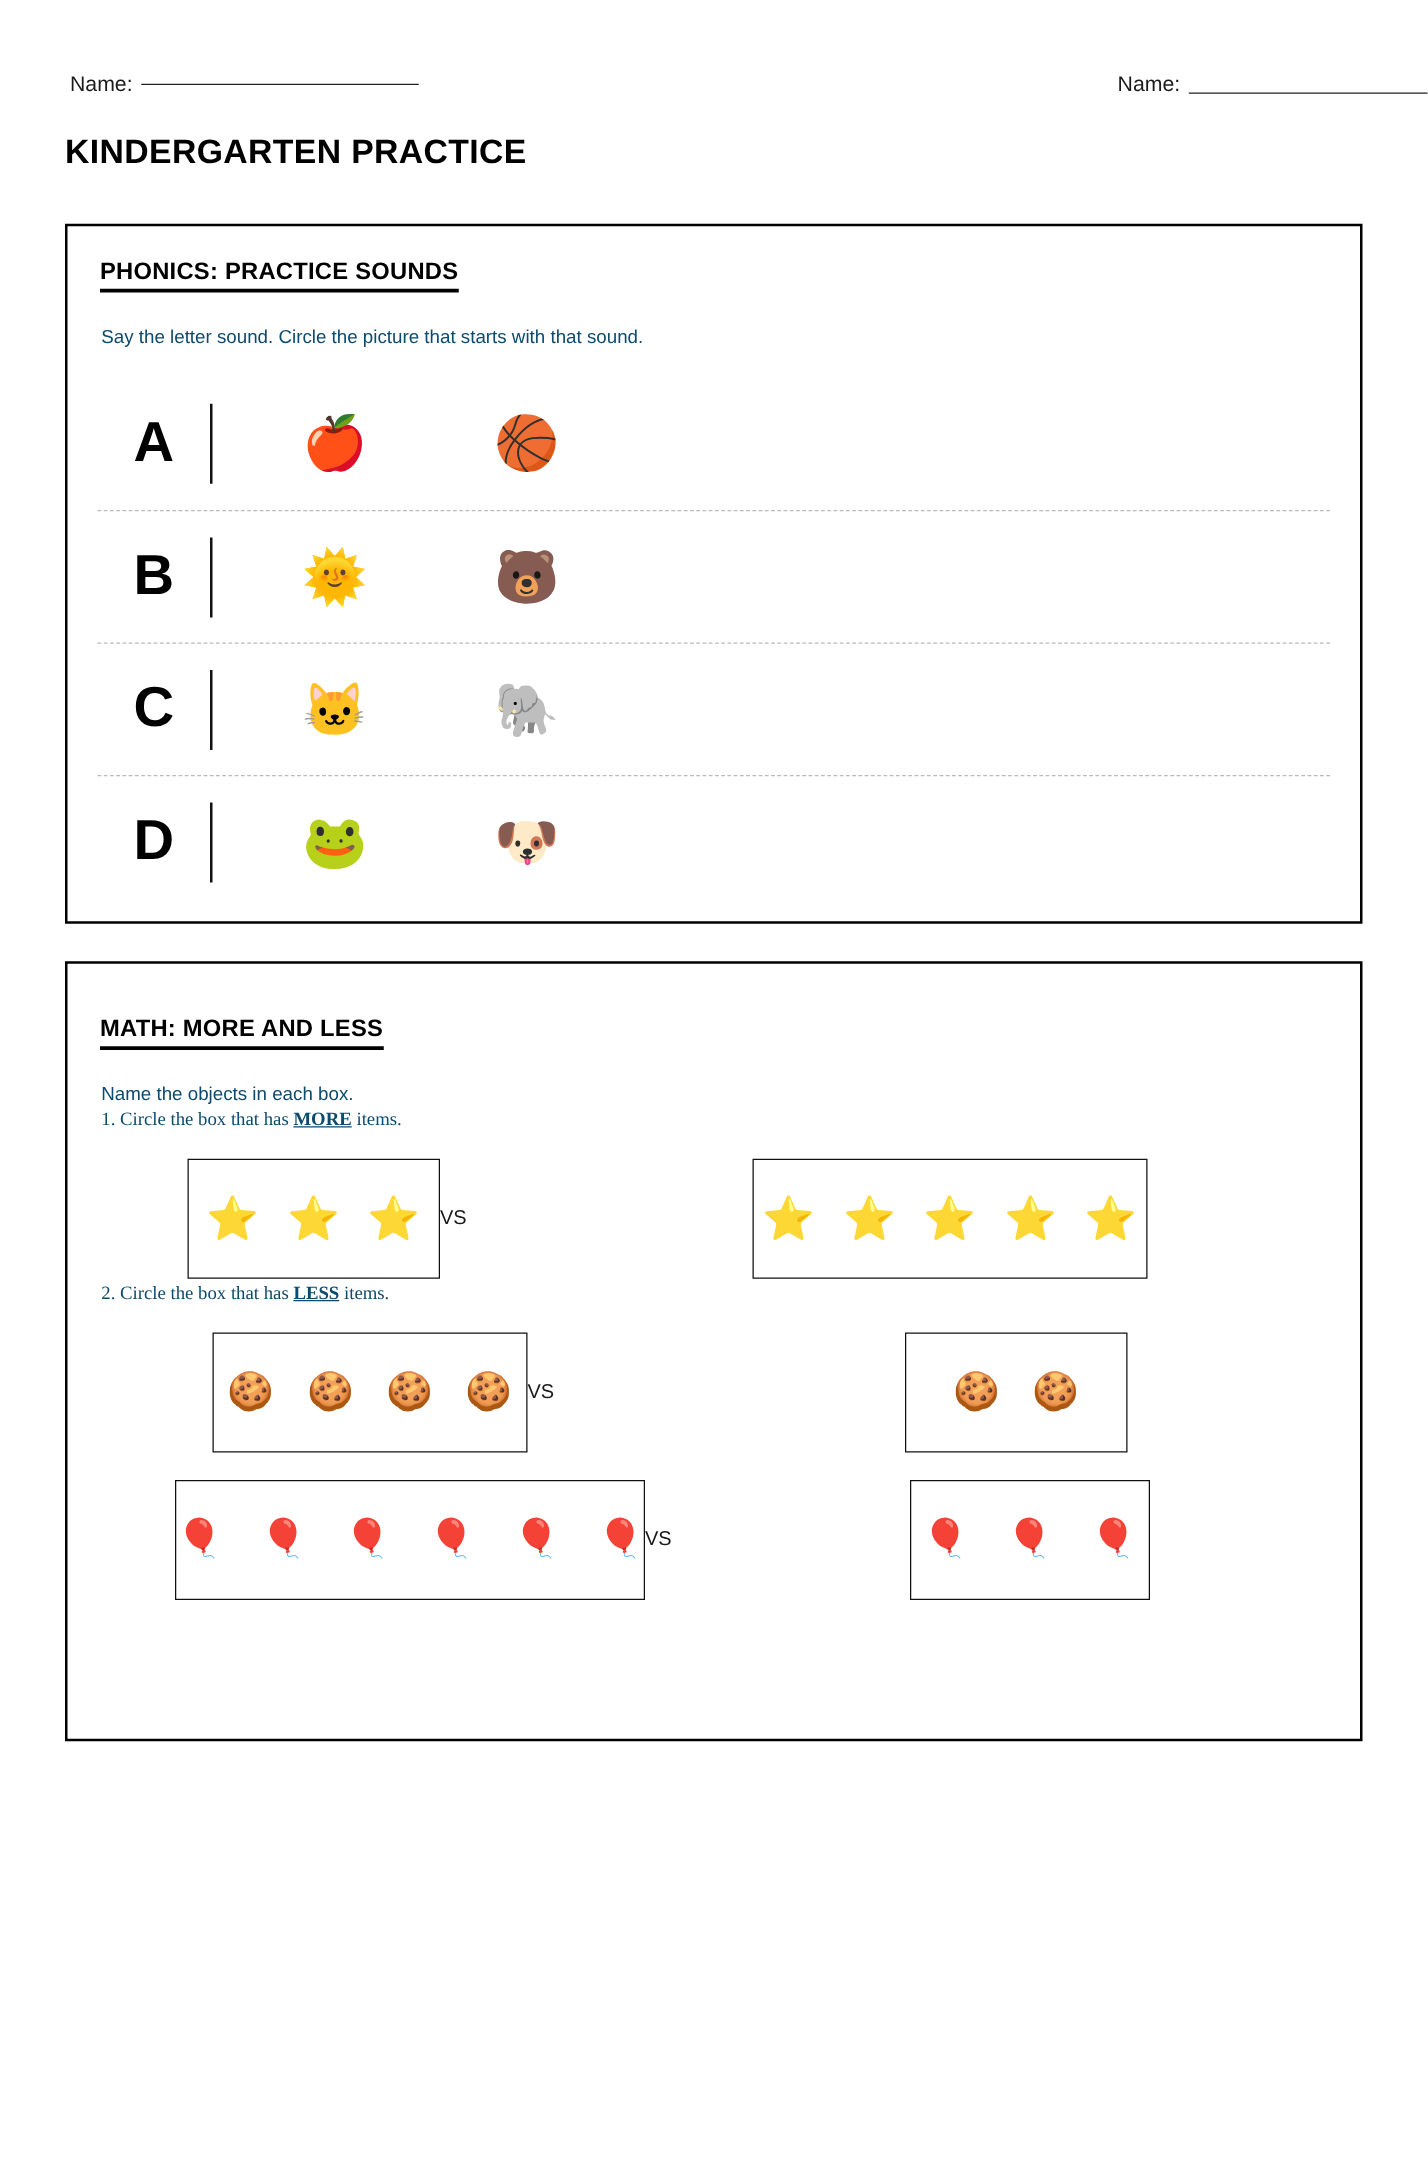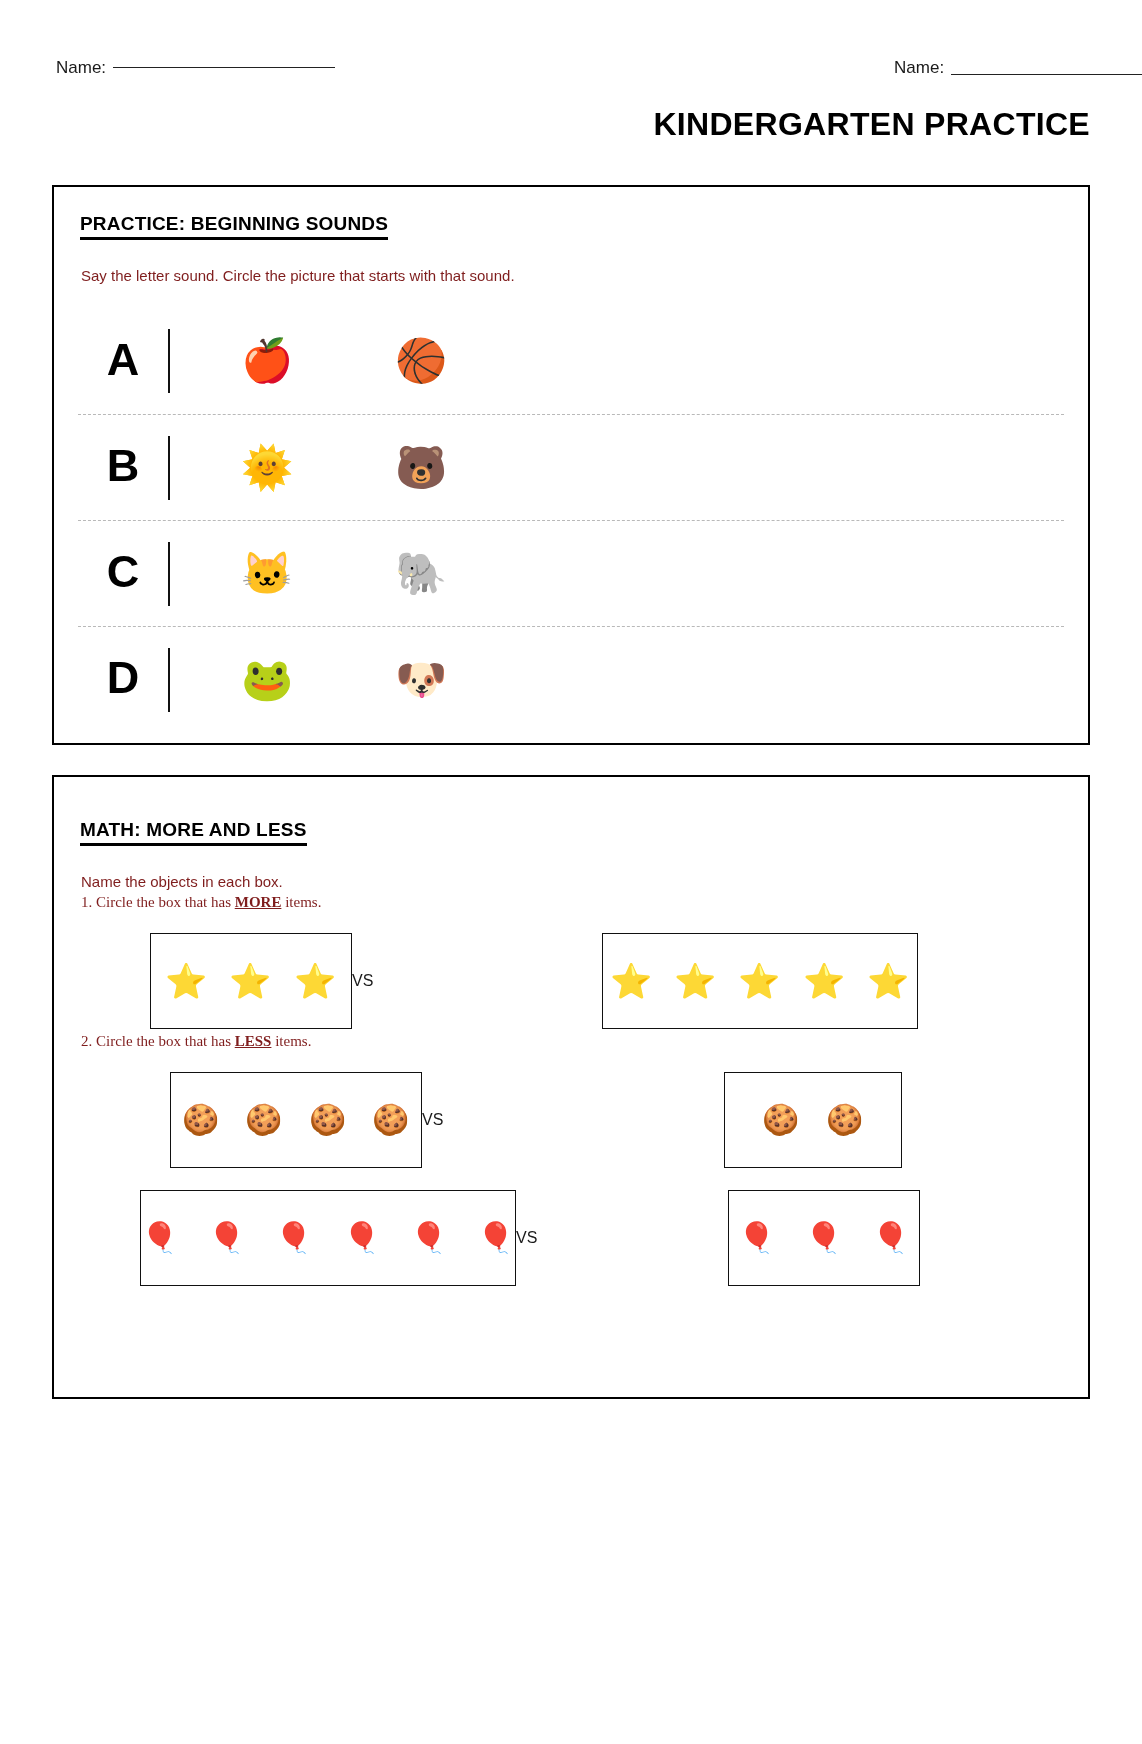--- a/index.html
+++ b/index.html
@@ -49,22 +49,22 @@
     border-bottom: 1.3px solid #222;
     height: 1px;
     margin-left: 7px;
     margin-bottom: 3px;
   }
   .nd-line.name-line { width: 222px; }
   .nd-line.date-line { width: 224px; }
 
   
   .title {
-    text-align: right;
-    font-size: 32px;
+    text-align: left;
+    font-size: 27px;
     font-weight: bold;
     letter-spacing: 0.3px;
     margin: 18px 0 0 0;
     color: #000;
   }
 
   
   .section {
     border: 2px solid #000;
     box-sizing: border-box;
@@ -88,21 +88,21 @@
     color: #000;
     display: inline-block;
     border-bottom: 3px solid #000;
     padding-bottom: 2px;
     margin-left: 2px;
     letter-spacing: 0.2px;
   }
 
   .instruction {
     font-size: 15px;
-    color: #7f1d1d;
+    color: #0c4a6e;
     margin: 27px 0 0 3px;
   }
   .instruction.tight { margin-top: 4px; font-family: Liberation Serif, serif; }
 
   .bold-u {
     font-weight: bold;
     text-decoration: underline;
   }
 
   
@@ -198,21 +198,21 @@
     </div>
     <div class="nd-group date">
       <span class="nd-label">Name:</span>
       <span class="nd-line date-line"></span>
     </div>
   </div>
 
   <div class="title">KINDERGARTEN PRACTICE</div>
 
   <div class="section" id="phonics-section">
-    <div class="section-head">PRACTICE: BEGINNING SOUNDS</div>
+    <div class="section-head">PHONICS: PRACTICE SOUNDS</div>
     <div class="instruction">Say the letter sound. Circle the picture that starts with that sound.</div>
 
     <div class="phonics-rows">
 
       <div class="phonics-row">
         <div class="letter">A</div>
         <div class="divider-bar"></div>
         <div class="choice">🍎</div>
         <div class="choice">🏀</div>
       </div>

